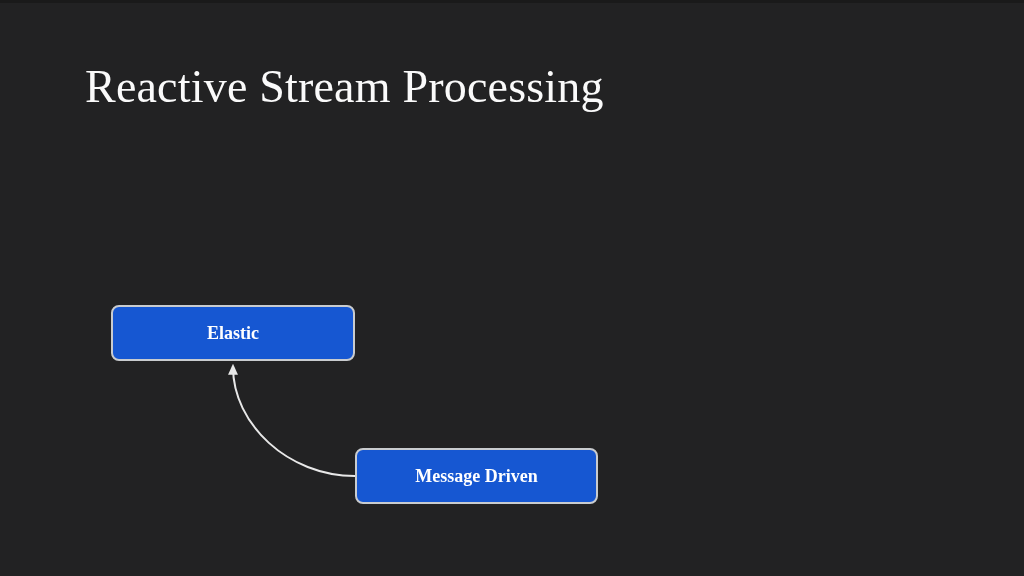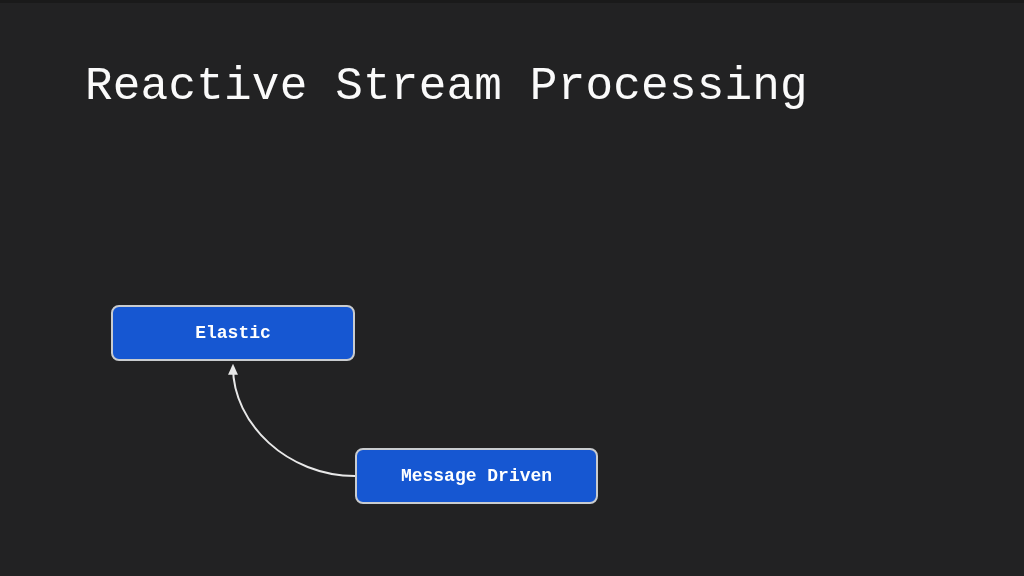--- a/index.html
+++ b/index.html
@@ -12,21 +12,21 @@
     --connector: #e8e8e8;
   }
   * { margin: 0; padding: 0; box-sizing: border-box; }
   html, body { background: #000; }
   .slide {
     position: relative;
     width: 1024px;
     height: 576px;
     background: var(--background);
     overflow: hidden;
-    font-family: Liberation Mono, monospace;
+    font-family: Liberation Serif, serif;
   }
   .top-strip {
     position: absolute;
     top: 0; left: 0;
     width: 100%;
     height: 3px;
     background: var(--top-strip);
   }
   .title {
     position: absolute;

